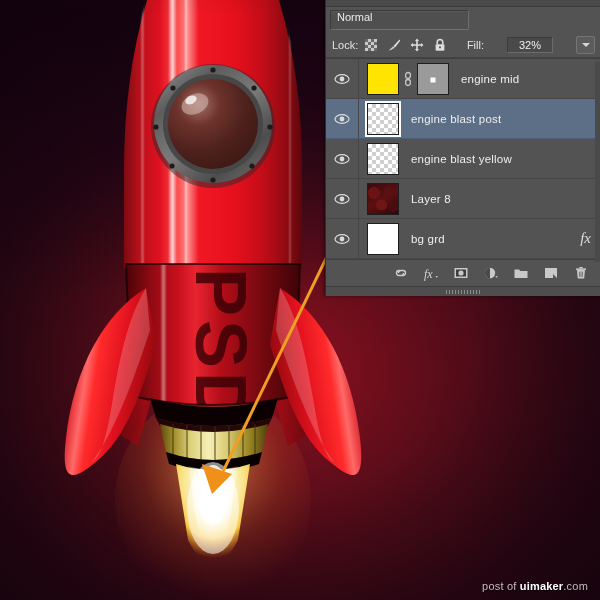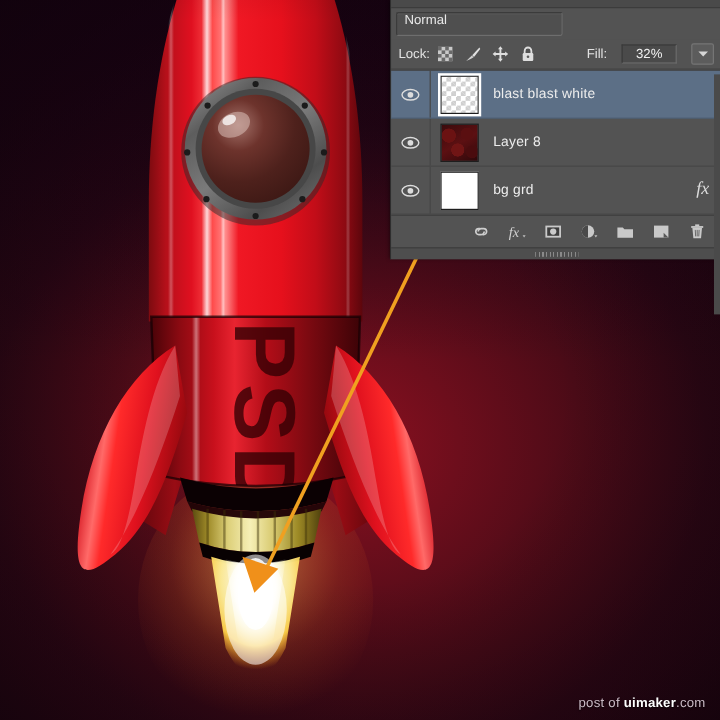--- a/index.html
+++ b/index.html
@@ -115,21 +115,21 @@
     display: flex;
     align-items: center;
     height: 24px;
     padding: 0 6px;
     background: #535353;
     border-bottom: 1px solid #444;
   }
   .lock-label { font-size: 11px; color: #e2e2e2; margin-right: 6px; }
   .lock-icons { display: flex; align-items: center; gap: 9px; }
   .lock-ic { width: 14px; height: 14px; display: block; }
-  .fill-block { margin-left: auto; display: flex; align-items: center; gap: 12px; }
+  .fill-block { margin-left: auto; display: flex; align-items: center; gap: 23px; }
   .fill-label { font-size: 11px; color: #e2e2e2; }
   .fill-value {
     background: #4a4a4a;
     border: 1px solid #6c6c6c;
     border-top-color: #3a3a3a;
     border-left-color: #3a3a3a;
     font-size: 11px;
     color: #f0f0f0;
     padding: 1px 5px;
     min-width: 34px;
@@ -508,31 +508,62 @@
       <div class="fill-block">
         <span class="fill-label">Fill:</span>
         <span class="fill-value">32%</span>
         <span class="fill-arrow">
           <span class="caret-dn"></span>
         </span>
       </div>
     </div>
 
     <div class="layer-list" id="layer-list">
+        <div class="layer-row">
+          <div class="eye-cell">
+            <svg class="eye-ic" viewBox="0 0 16 12">
+              <ellipse cx="8" cy="6" rx="7" ry="4.4" fill="none" stroke="#dcdcdc" stroke-width="1.2"></ellipse>
+              <circle cx="8" cy="6" r="2.4" fill="#dcdcdc"></circle>
+            </svg>
+          </div>
+          <div class="thumbs">
+            <div class="thumb yellow"></div>
+            <span>
+              <svg class="link-ic" viewBox="0 0 10 16">
+                <rect x="2.6" y="1.5" width="4.8" height="6" rx="2.4" fill="none" stroke="#d8d8d8" stroke-width="1.3"></rect>
+                <rect x="2.6" y="8.5" width="4.8" height="6" rx="2.4" fill="none" stroke="#d8d8d8" stroke-width="1.3"></rect>
+              </svg>
+            </span>
+            <div class="thumb maskgray"></div>
+          </div>
+          <div class="layer-name">engine mid</div>
+        </div>
         <div class="layer-row selected">
           <div class="eye-cell">
             <svg class="eye-ic" viewBox="0 0 16 12">
               <ellipse cx="8" cy="6" rx="7" ry="4.4" fill="none" stroke="#dcdcdc" stroke-width="1.2"></ellipse>
               <circle cx="8" cy="6" r="2.4" fill="#dcdcdc"></circle>
             </svg>
           </div>
           <div class="thumbs">
             <div class="thumb checker selected-thumb"></div>
           </div>
-          <div class="layer-name">blast blast white</div>
+          <div class="layer-name">engine blast post</div>
+        </div>
+        <div class="layer-row">
+          <div class="eye-cell">
+            <svg class="eye-ic" viewBox="0 0 16 12">
+              <ellipse cx="8" cy="6" rx="7" ry="4.4" fill="none" stroke="#dcdcdc" stroke-width="1.2"></ellipse>
+              <circle cx="8" cy="6" r="2.4" fill="#dcdcdc"></circle>
+            </svg>
+          </div>
+          <div class="thumbs">
+            <div class="thumb checker"></div>
+          </div>
+          <div class="layer-name">engine blast yellow</div>
         </div>
         <div class="layer-row">
           <div class="eye-cell">
             <svg class="eye-ic" viewBox="0 0 16 12">
               <ellipse cx="8" cy="6" rx="7" ry="4.4" fill="none" stroke="#dcdcdc" stroke-width="1.2"></ellipse>
               <circle cx="8" cy="6" r="2.4" fill="#dcdcdc"></circle>
             </svg>
           </div>
           <div class="thumbs">
             <div class="thumb texture"></div>

